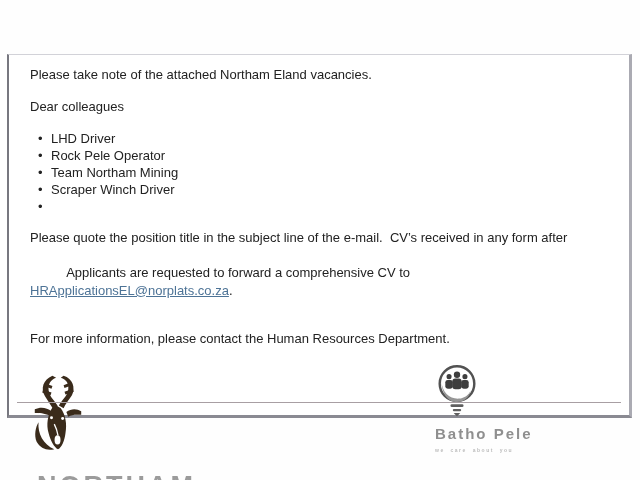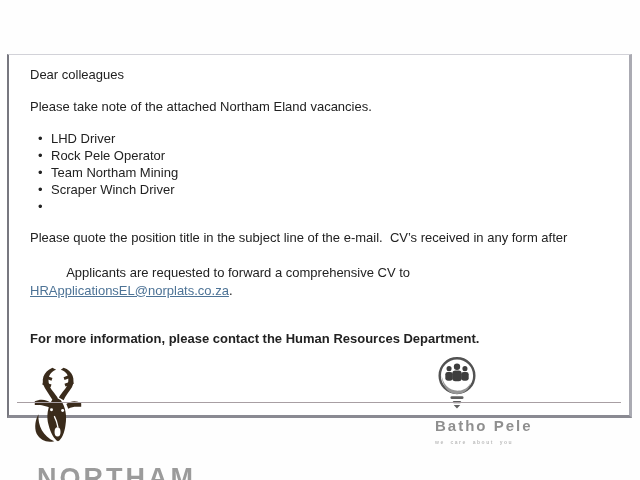--- a/index.html
+++ b/index.html
@@ -28,21 +28,21 @@
   .intro{ margin-bottom:15px; }
 
   ul.vacancies{ list-style:none; margin:0 0 14px 8px; }
   ul.vacancies li{ line-height:17px; display:flex; }
   ul.vacancies .bullet{ width:13px; color:#222; }
 
   .cv-para{ margin-bottom:13px; }
   .cv-para .line{ line-height:17.5px; white-space:pre-wrap; }
   .email-link{ color:#4d7396; text-decoration:underline; cursor:pointer; }
 
-  .more-info{ margin-bottom:19px;font-weight:bold; }
+  .more-info{ margin-bottom:27px; }
 
   
   .logo-row{ position:relative; height:86px; }
 
   .northam{ position:absolute; left:2px; top:0; display:flex;flex-direction:column; }
   .antelope{ width:52px; height:78px; }
   .northam-text{ margin-left:5px; padding-top:21px; }
   .northam-name{
     font-size:27px; font-weight:bold; letter-spacing:3px; line-height:27px;
     color:#9b9b9b;
@@ -60,23 +60,23 @@
   .batho-tagline{ font-size:5px; letter-spacing:1.5px; word-spacing:3px;
     color:#bdbdbd; margin-top:5px; font-weight:bold; }
 </style>
 </head>
 <body>
 
 <div class="stage">
   <div class="slide">
     <div class="content">
 
+      <p class="para intro">Please take note of the attached Northam Eland vacancies.</p>
+
       <p class="para greeting">Dear colleagues</p>
-
-      <p class="para intro">Please take note of the attached Northam Eland vacancies.</p>
 
       <ul class="vacancies">
         <li>
           <span class="bullet">•</span>
           <span>LHD Driver</span>
         </li>
         <li>
           <span class="bullet">•</span>
           <span>Rock Pele Operator</span>
         </li>

